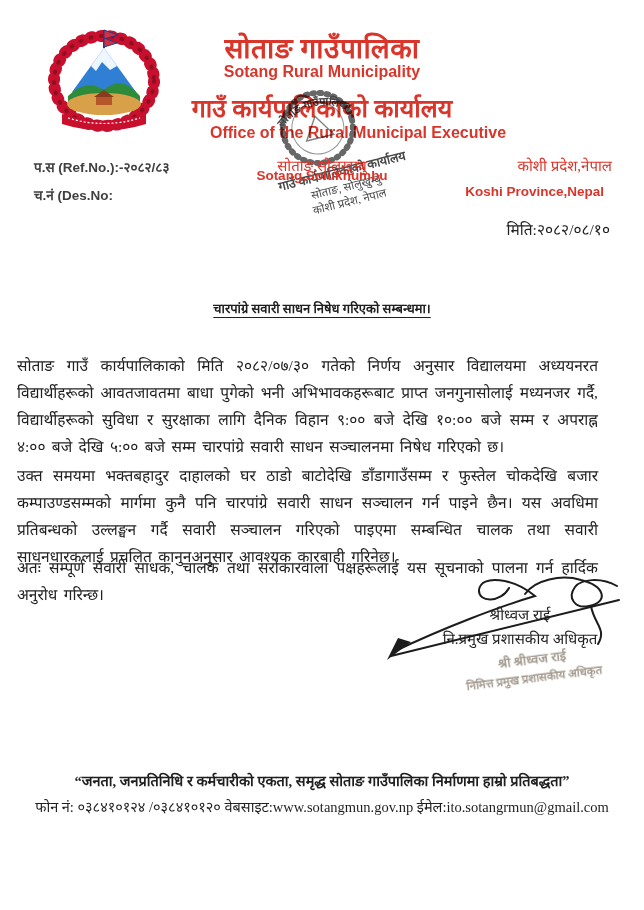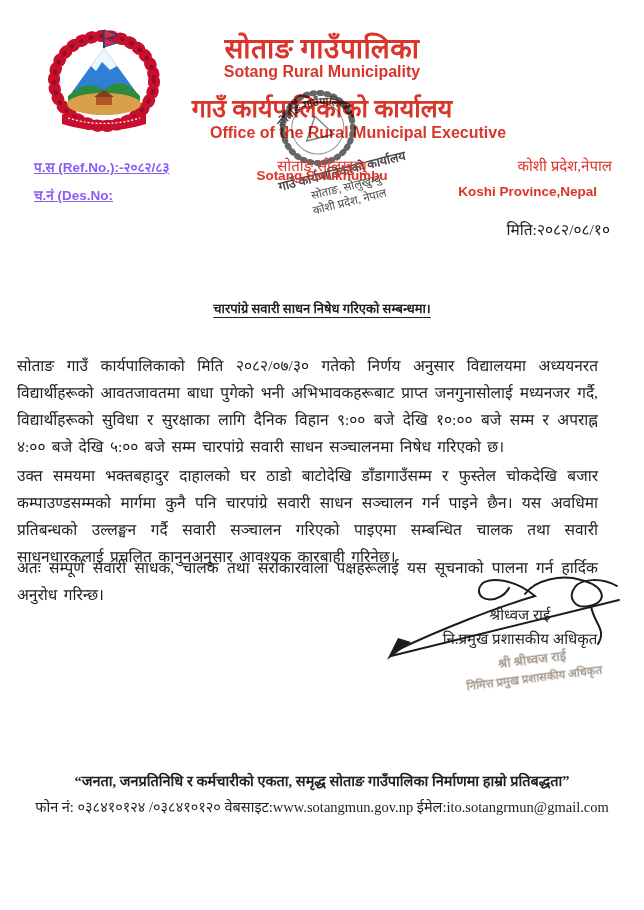--- a/index.html
+++ b/index.html
@@ -3,39 +3,39 @@
 <meta charset="utf-8">
 <style>
   html,body{margin:0;padding:0;background:#ffffff;}
   .page{
     position:relative;width:644px;height:910px;margin:0 auto;background:#fff;
     font-family:"Liberation Serif","DejaVu Serif",serif;color:#1f1f1f;overflow:hidden;
   }
   .abs{position:absolute;}
   .center{left:0;width:644px;text-align:center;}
   .red{color:#da352a;}
-  .red-lt{color:#8b5cf6;text-decoration:underline;}
+  .red-lt{color:#404040;}
   .sans{font-family:"Liberation Sans","DejaVu Sans",sans-serif;}
   
   .title-np{top:28px;font-size:28px;font-weight:600;letter-spacing:.5px;}
   .title-en{top:63px;font-size:16px;font-weight:bold;}
   .office-np{top:90px;font-size:25px;font-weight:600;}
   .office-en{top:124px;font-size:16px;font-weight:bold;padding-left:36px;}
   .logo{left:44px;top:26px;width:120px;height:115px;}
   
   .stamp-header{left:240px;top:74px;width:195px;height:155px;mix-blend-mode:multiply;opacity:.85;}
   .stamp-header text{fill:#262626;}
   
   .meta{font-size:13.5px;font-weight:bold;}
   .ref-no{left:34px;top:158px;}
   .des-no{left:34px;top:186px;}
   .place-np{top:155px;font-size:15px;}
   .place-en{top:168px;font-size:13.5px;}
   .prov-np{right:32px;top:155px;font-size:15px;text-align:right;}
-  .prov-en{right:47px;top:184px;font-size:13.5px;text-align:right;}
+  .prov-en{right:40px;top:184px;font-size:13.5px;text-align:right;}
   .date-line{right:34px;top:218px;font-size:15.5px;}
   
   .notice-heading{top:250px;font-size:17px;font-weight:bold;letter-spacing:.5px;}
   .subject{top:299px;font-size:13px;font-weight:bold;text-decoration:underline;text-underline-offset:4px;}
   .body-para{left:17px;width:581px;font-size:15.5px;line-height:27px;text-align:justify;text-align-last:left;word-spacing:2.5px;}
   .p1{top:336px;}
   .p2{top:446px;}
   .p3{top:538px;}
   
   .sig-svg{left:383px;top:572px;width:250px;height:95px;}

